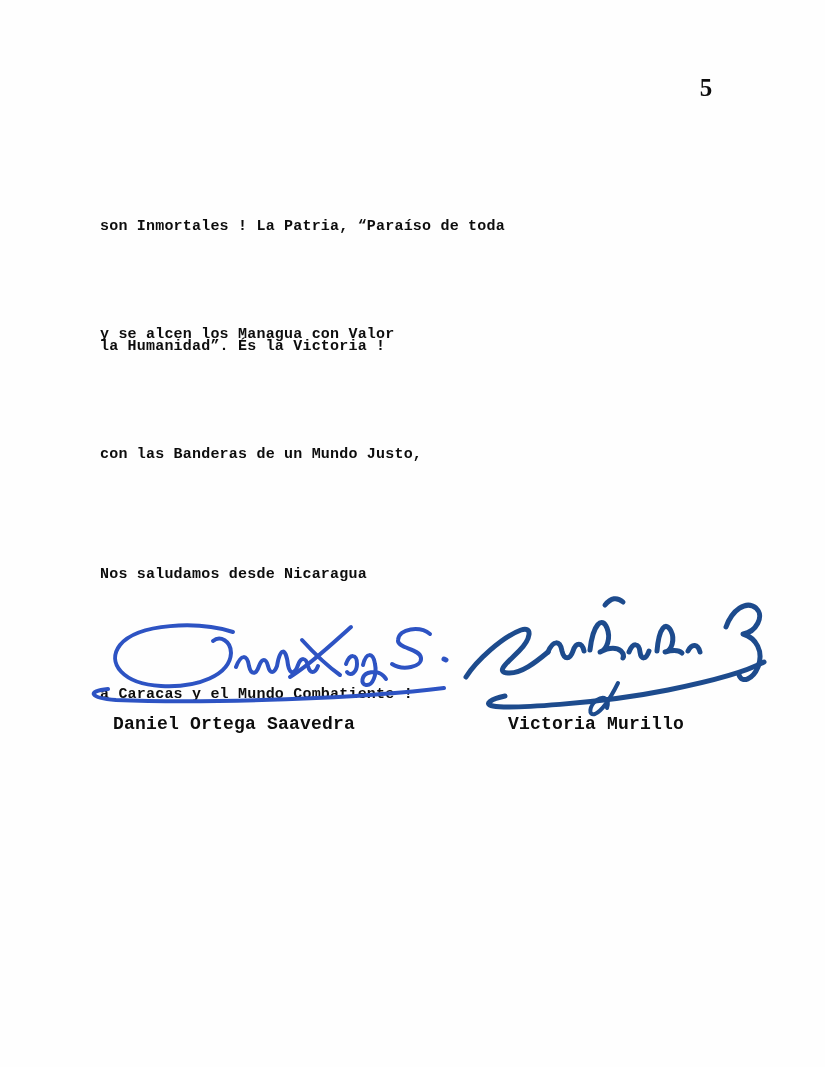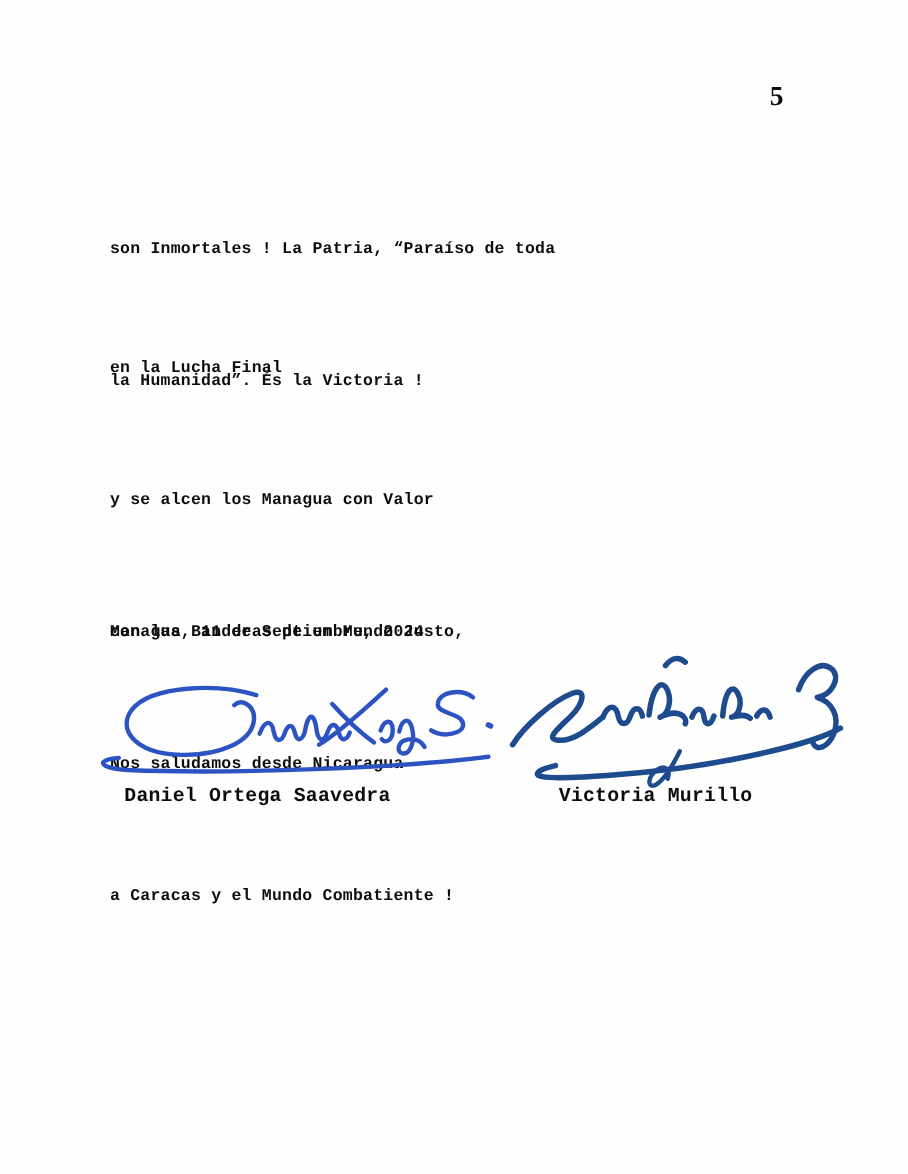--- a/index.html
+++ b/index.html
@@ -65,27 +65,25 @@
 <div class="page">
 
   <div class="page-number">5</div>
 
   <div class="para para-1">
     <div>son Inmortales ! La Patria, “Paraíso de toda</div>
     <div>la Humanidad”. És la Victoria !</div>
   </div>
 
   <div class="para para-2">
-    <div>en la Lucha Final</div>
     <div>y se alcen los Managua con Valor</div>
     <div>con las Banderas de un Mundo Justo,</div>
   </div>
 
   <div class="para para-3">
-    <div>Managua, 11 de Septiembre, 2024</div>
     <div>Nos saludamos desde Nicaragua</div>
     <div>a Caracas y el Mundo Combatiente !</div>
   </div>
 
   <svg class="signature-svg" viewBox="0 0 700 148">
 
     <g fill="none" stroke-width="4" stroke-linecap="round" stroke-linejoin="round" stroke="#2d53c3">
       <path d="M 155 47 C 120 36, 60 38, 42 60 C 28 78, 45 99, 83 101 C 120 103, 152 90, 153 68 C 153 56, 142 50, 135 56"></path>
       <path d="M 158 82 c 5 -13 11 -13 13 -1 c 2 9 7 9 10 0 c 3 -8 7 -8 9 0 c 2 8 6 8 9 0 c 3 -19 9 -19 11 -1 c 2 10 7 9 10 0 c 3 -8 8 -8 10 1 c 2 8 7 8 10 0"></path>
       <path d="M 273 42 C 255 58, 232 80, 212 92"></path>

